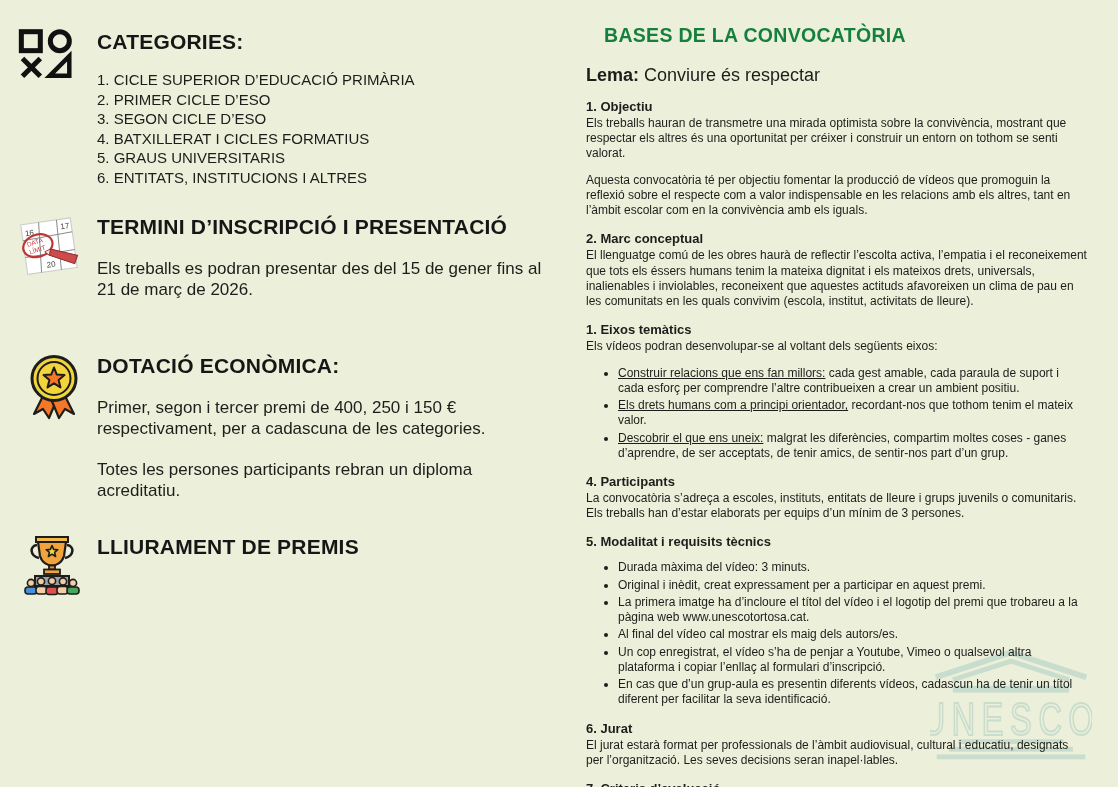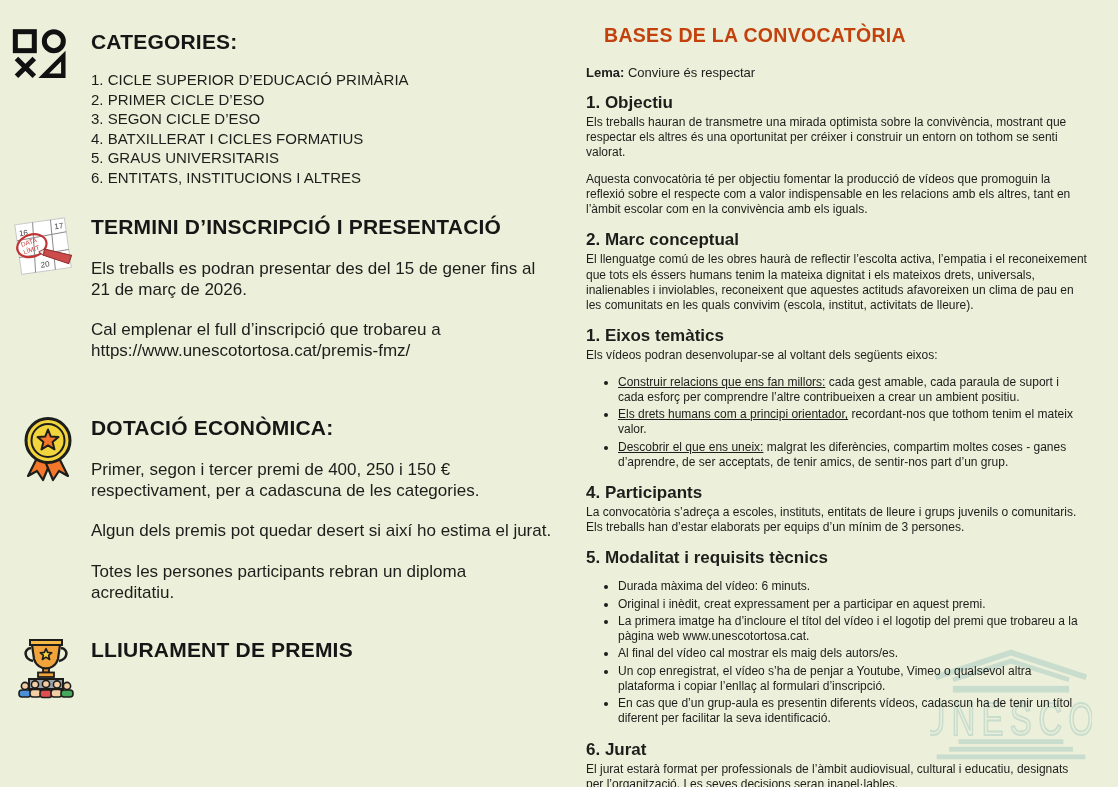--- a/index.html
+++ b/index.html
@@ -6,37 +6,37 @@
   body{
     width:1118px;height:787px;
     background:#ecefd9;
     font-family:"Liberation Sans",sans-serif;
     color:#1d1d1b;
     overflow:hidden;
   }
   .page{position:relative;display:flex;width:1118px;height:787px;box-sizing:border-box;}
 
   
-  .col-left{width:562px;flex:none;box-sizing:border-box;padding:26px 0 0 12px;}
+  .col-left{width:562px;flex:none;box-sizing:border-box;padding:26px 0 0 18px;}
   .lsec{display:flex;align-items:flex-start;}
   .icon-col{width:79px;flex:none;padding-top:2px;}
   .lcontent{width:463px;flex:none;}
   .lhead{font-size:21px;font-weight:bold;margin:4px 0 0;letter-spacing:.2px;color:#161616;}
   .cat-list{list-style:none;margin:16px 0 0;padding:0;font-size:15px;line-height:1.3;font-weight:500;}
   .lp{font-size:17px;line-height:1.22;margin:20px 0 0;}
   .sec-categories{margin-bottom:24px;}
   .sec-termini{margin-bottom:50px;}
   .sec-dotacio{margin-bottom:30px;}
 
   
   .col-right{width:556px;flex:none;box-sizing:border-box;padding:24px 30px 0 24px;position:relative;}
-  .rtitle{font-size:19.5px;font-weight:bold;margin:0 0 0 18px;letter-spacing:.3px;color:#c2410c;}
-  .lema{font-size:13px;margin:18px 0 0;}
+  .rtitle{font-size:19.5px;font-weight:bold;margin:0 0 0 18px;letter-spacing:.3px;color:#15803d;}
+  .lema{font-size:18px;margin:18px 0 0;}
   .lema-label{font-weight:bold;}
-  .r-head{font-size:17px;font-weight:bold;margin:13px 0 2px;}
+  .r-head{font-size:13px;font-weight:bold;margin:13px 0 2px;}
   .r-para{font-size:12px;line-height:1.27;margin:0 0 11px;}
   .r-para:last-child{margin-bottom:0;}
   .r-bullets{margin:11px 0 11px;padding-left:32px;font-size:12px;line-height:1.27;}
   .r-bullet{margin:0 0 2px;}
   .u-lead{text-decoration:underline;}
   #sections{position:relative;z-index:1;}
 
   
   .icn{display:block;}
   .unesco-wm{position:absolute;right:26px;bottom:18px;z-index:0;}
@@ -89,42 +89,40 @@
               <polygon points="32,36 58,46 54,54 30,42" fill="#cc4b4b" stroke="#8c2a2a" stroke-width="1"></polygon>
               <polygon points="32,36 30,42 26,38" fill="#f0e6e0" stroke="#8c2a2a" stroke-width="0.8"></polygon>
             </g>
           </svg>
         </span>
       </div>
       <div class="lcontent">
         <h2 class="lhead">TERMINI D’INSCRIPCIÓ I PRESENTACIÓ</h2>
         <div>
             <p class="lp">Els treballs es podran presentar des del 15 de gener fins al 21 de març de 2026.</p>
-            <p class="lp">Cal emplenar el full d’inscripció que trobareu a https://www.unescotortosa.cat/premis-fmz/</p>
           </div>
       </div>
     </div>
 
     <div class="lsec sec-dotacio">
       <div class="icon-col">
         <span>
           <svg class="icn" width="60" height="68" viewBox="0 0 60 68" style="margin-left:6px;">
             <path d="M21 40 L10 62 L19 57 L25 66 L33 47 Z" fill="#f4772a" stroke="#1d1d1b" stroke-width="2.2" stroke-linejoin="round"></path>
             <path d="M39 40 L50 62 L41 57 L35 66 L27 47 Z" fill="#f4772a" stroke="#1d1d1b" stroke-width="2.2" stroke-linejoin="round"></path>
             <circle cx="30" cy="26.5" r="22" fill="#f2d43c" stroke="#1d1d1b" stroke-width="3"></circle>
             <circle cx="30" cy="26.5" r="16.5" fill="none" stroke="#1d1d1b" stroke-width="2"></circle>
             <path d="M30 15.5 L32.8 22.6 L40.5 23.1 L34.6 28 L36.5 35.4 L30 31.3 L23.5 35.4 L25.4 28 L19.5 23.1 L27.2 22.6 Z" fill="#f4772a" stroke="#1d1d1b" stroke-width="2" stroke-linejoin="round"></path>
           </svg>
         </span>
       </div>
       <div class="lcontent">
         <h2 class="lhead">DOTACIÓ ECONÒMICA:</h2>
         <div>
             <p class="lp">Primer, segon i tercer premi de 400, 250 i 150 € respectivament, per a cadascuna de les categories.</p>
-            <p class="lp">Algun dels premis pot quedar desert si així ho estima el jurat.</p>
             <p class="lp">Totes les persones participants rebran un diploma acreditatiu.</p>
           </div>
       </div>
     </div>
 
     <div class="lsec sec-lliurament">
       <div class="icon-col">
         <span>
           <svg class="icn" width="60" height="64" viewBox="0 0 60 64" style="margin-left:4px;">
             <path d="M15 12 C7 13 8 23 17 25" fill="none" stroke="#1d1d1b" stroke-width="2.5"></path>
@@ -178,21 +176,21 @@
             <li class="r-bullet"><span class="u-lead">Descobrir el que ens uneix:</span> malgrat les diferències, compartim moltes coses - ganes d’aprendre, de ser acceptats, de tenir amics, de sentir-nos part d’un grup.</li>
           </ul>
         </section>
         <section class="r-sec">
           <h3 class="r-head">4. Participants</h3>
           <p class="r-para">La convocatòria s’adreça a escoles, instituts, entitats de lleure i grups juvenils o comunitaris. Els treballs han d’estar elaborats per equips d’un mínim de 3 persones.</p>
         </section>
         <section class="r-sec">
           <h3 class="r-head">5. Modalitat i requisits tècnics</h3>
           <ul class="r-bullets">
-            <li class="r-bullet">Durada màxima del vídeo: 6 minuts.</li>
+            <li class="r-bullet">Durada màxima del vídeo: 3 minuts.</li>
             <li class="r-bullet">Original i inèdit, creat expressament per a participar en aquest premi.</li>
             <li class="r-bullet">La primera imatge ha d’incloure el títol del vídeo i el logotip del premi que trobareu a la pàgina web www.unescotortosa.cat.</li>
             <li class="r-bullet">Al final del vídeo cal mostrar els maig dels autors/es.</li>
             <li class="r-bullet">Un cop enregistrat, el vídeo s’ha de penjar a Youtube, Vimeo o qualsevol altra plataforma i copiar l’enllaç al formulari d’inscripció.</li>
             <li class="r-bullet">En cas que d’un grup-aula es presentin diferents vídeos, cadascun ha de tenir un títol diferent per facilitar la seva identificació.</li>
           </ul>
         </section>
         <section class="r-sec">
           <h3 class="r-head">6. Jurat</h3>
           <p class="r-para">El jurat estarà format per professionals de l’àmbit audiovisual, cultural i educatiu, designats per l’organització. Les seves decisions seran inapel·lables.</p>

